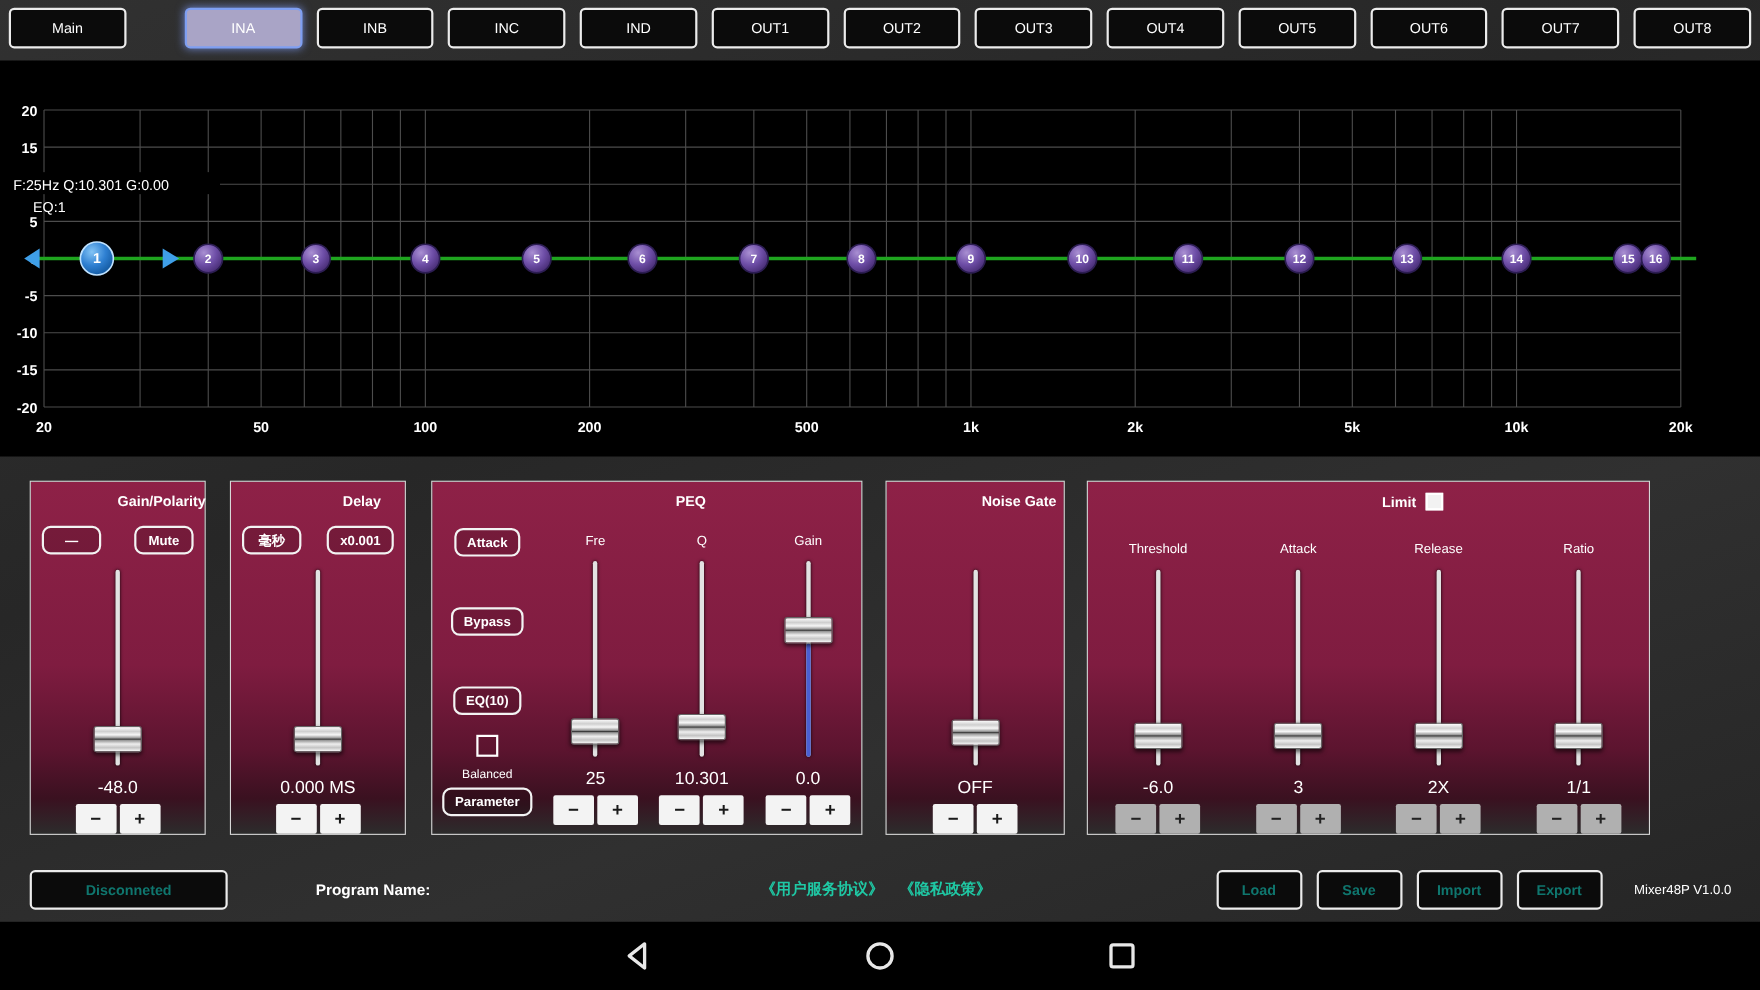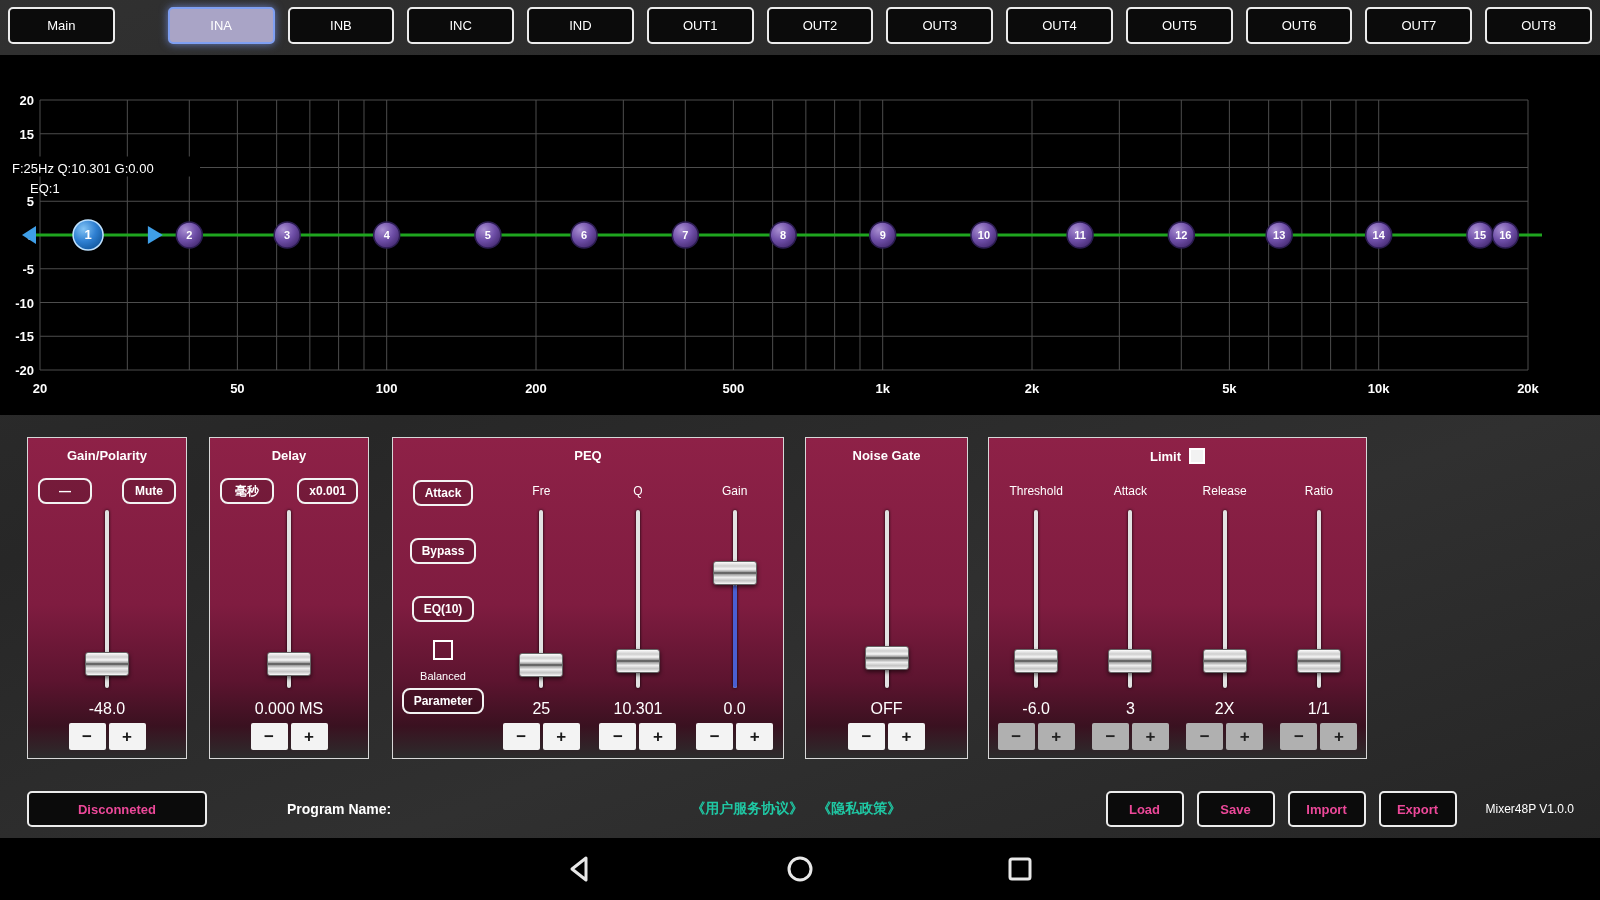--- a/index.html
+++ b/index.html
@@ -18,33 +18,33 @@
   .graph{position:absolute;top:55px;left:0;width:1600px;height:360px;background:#000;}
 
   
   .panels{position:absolute;top:437px;left:0;width:1600px;height:322px;}
   .panel{position:absolute;top:0;height:322px;border:1px solid #d8d8d8;box-sizing:border-box;
     background:linear-gradient(180deg,#8e2147 0%,#7f1c40 52%,#5c142f 76%,#3a1120 90%,#2c2c2c 100%);}
   #panel-gain{left:27px;width:160px;}
   #panel-delay{left:209px;width:160px;}
   #panel-peq{left:392px;width:392px;}
   #panel-noise{left:805px;width:163px;}
-  #panel-limit{left:988px;width:379px;}
+  #panel-limit{left:988px;width:512px;}
   .panel-title{position:absolute;top:10px;left:0;width:100%;color:#fff;font-weight:bold;font-size:13px;
-    display:flex;justify-content:center;align-items:center;gap:8px;}
+    display:flex;justify-content:center;align-items:center;gap:8px;padding-left:40px;}
   .top-btn-row{position:absolute;top:40px;left:10px;right:10px;display:flex;justify-content:space-between;}
   .pill-btn{min-width:54px;height:26px;padding:0 10px;box-sizing:border-box;border:2px solid #f3f3f3;
     border-radius:8px;color:#fff;font-size:12px;font-weight:bold;display:flex;align-items:center;
     justify-content:center;background:rgba(0,0,0,.15);cursor:pointer;white-space:nowrap;}
   .sliders{display:flex;justify-content:space-around;}
-  .panel > .sliders{position:absolute;top:38px;left:0;right:0;bottom:0;}
+  .panel > .sliders{position:absolute;top:38px;left:0;right:0;bottom:0;align-items:flex-end;}
   .peq-body{position:absolute;top:38px;left:0;right:0;bottom:0;display:flex;}
   .peq-body .sliders{flex:1;}
   .peq-side{width:100px;display:flex;flex-direction:column;align-items:center;}
-  .mt4{margin-top:4px}.mt34{margin-top:32px}.mt18{margin-top:18px}.mt10{margin-top:10px}.mt6{margin-top:6px}
+  .mt4{margin-top:4px}.mt34{margin-top:46px}.mt18{margin-top:18px}.mt10{margin-top:10px}.mt6{margin-top:6px}
   .side-label{font-size:11px;color:#fff;}
   .checkbox{width:20px;height:20px;border:2px solid #fff;box-sizing:border-box;background:transparent;cursor:pointer;}
   .checkbox.filled{background:#f2f2f2;}
   .title-checkbox{width:16px;height:16px;}
   .slider-col{display:flex;flex-direction:column;align-items:center;}
   .slider-name{height:34px;line-height:30px;font-size:12px;color:#fff;}
   .track{position:relative;width:46px;height:178px;}
   .track-line{position:absolute;left:50%;transform:translateX(-50%);top:0;bottom:0;width:4px;
     background:#e2e2e2;border-radius:2px;box-shadow:0 0 3px #000;}
   .track-lower{position:absolute;left:50%;transform:translateX(-50%);bottom:0;width:4px;border-radius:2px;}
@@ -52,21 +52,21 @@
     box-sizing:border-box;cursor:grab;box-shadow:0 2px 4px rgba(0,0,0,.6);
     background:linear-gradient(180deg,#fdfdfd 0%,#cfcfcf 18%,#f6f6f6 32%,#9a9a9a 45%,#3c3c3c 50%,#9a9a9a 55%,#eeeeee 70%,#c4c4c4 85%,#fafafa 100%);}
   .slider-value{margin-top:12px;font-size:16px;color:#fff;height:16px;white-space:nowrap;}
   .pm-row{margin-top:7px;display:flex;gap:3px;}
   .mini-btn{width:37px;height:27px;background:#f3f3f3;color:#1a1a1a;display:flex;align-items:center;
     justify-content:center;font-size:17px;font-weight:bold;cursor:pointer;border-radius:2px;}
   .panel.limit .mini-btn{background:#b0b0b0;color:#222;}
 
   
   .bottom-bar{position:absolute;top:784px;left:0;width:1600px;height:50px;display:flex;align-items:center;}
-  .bar-btn{height:36px;background:#0b0b0b;border:2px solid #ececec;border-radius:5px;color:#ec4899;
+  .bar-btn{height:36px;background:#0b0b0b;border:2px solid #ececec;border-radius:5px;color:#0f766e;
     font-size:13px;font-weight:bold;cursor:pointer;font-family:inherit;}
   .bar-btn.wide{width:180px;margin-left:27px;}
   .prog-label{margin-left:62px;color:#fff;font-size:14px;font-weight:bold;padding-left:18px;}
   .links{margin-left:300px;display:flex;gap:14px;}
   .links a{color:#1fc8a4;font-size:14px;font-weight:bold;cursor:pointer;text-decoration:none;}
   .flex-spacer{flex:1;}
   .action-btn{width:78px;margin-right:13px;}
   .version{color:#fff;font-size:12px;margin:0 26px 0 16px;white-space:nowrap;}
 
   

